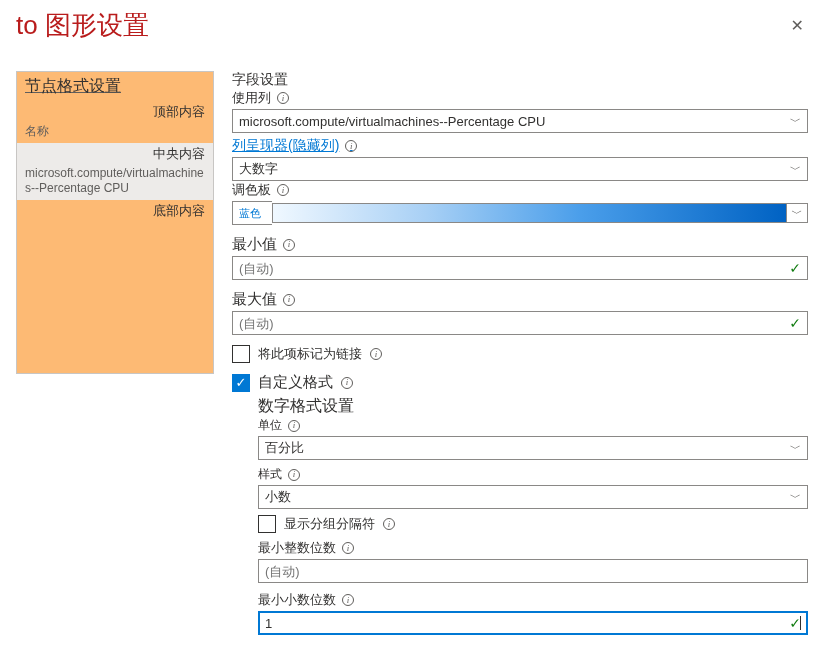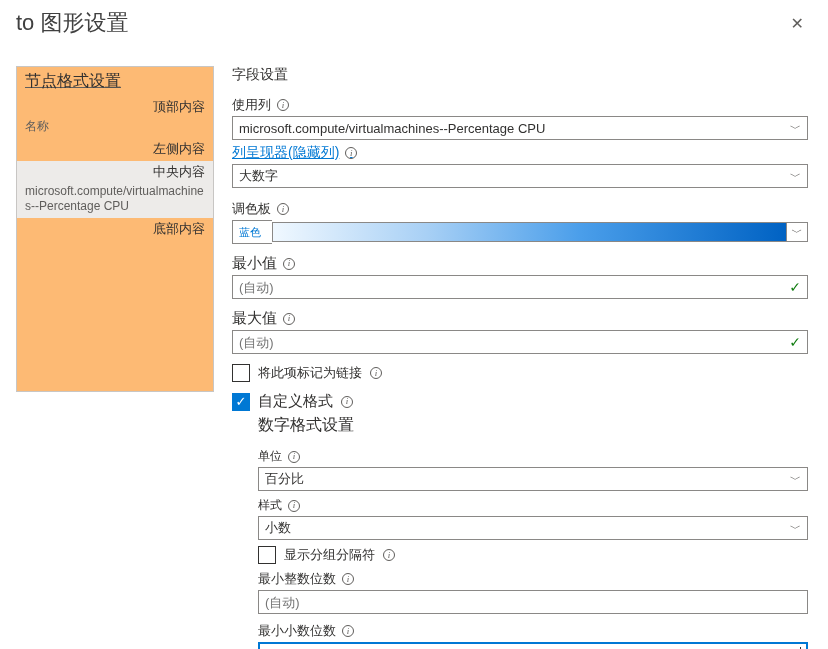--- a/index.html
+++ b/index.html
@@ -13,23 +13,23 @@
     overflow: hidden;
     position: relative;
   }
   .title-row {
     padding: 8px 18px 8px 16px;
     display: flex;
     align-items: center;
     justify-content: space-between;
   }
   .title {
-    font-size: 22px;
+    font-size: 26px;
     font-weight: 400;
-    color: #404040;
+    color: #b91c1c;
   }
   .close-x {
     font-size: 16px;
     color: #605e5c;
     cursor: pointer;
     padding: 4px 6px;
   }
   .content {
     display: flex;
     padding: 20px 16px 0 16px;
@@ -81,21 +81,21 @@
     font-size: 14px;
     color: #323130;
     margin-bottom: 0;
   }
   .field-label {
     font-size: 13px;
     color: #323130;
     display: flex;
     align-items: center;
     gap: 6px;
-    margin-top: 12px;
+    margin-top: 0;
   }
   .field-label.big {
     font-size: 15px;
   }
   .info-icon {
     width: 12px;
     height: 12px;
     border: 1px solid #605e5c;
     border-radius: 50%;
     display: inline-flex;
@@ -224,21 +224,20 @@
 </div>
 
 <div class="content">
 
   <div class="sidebar">
     <div class="sidebar-header">节点格式设置</div>
 
     <div class="side-item">顶部内容</div>
     <div class="side-subtext">名称</div>
 
-    <div class="side-item">左侧内容</div>
 
     <div class="side-item selected">中央内容</div>
     <div class="side-subtext selected">microsoft.compute/virtualmachines--Percentage CPU</div>
 
 
     <div class="side-item">底部内容</div>
 
     <div class="sidebar-spacer"></div>
   </div>
 

